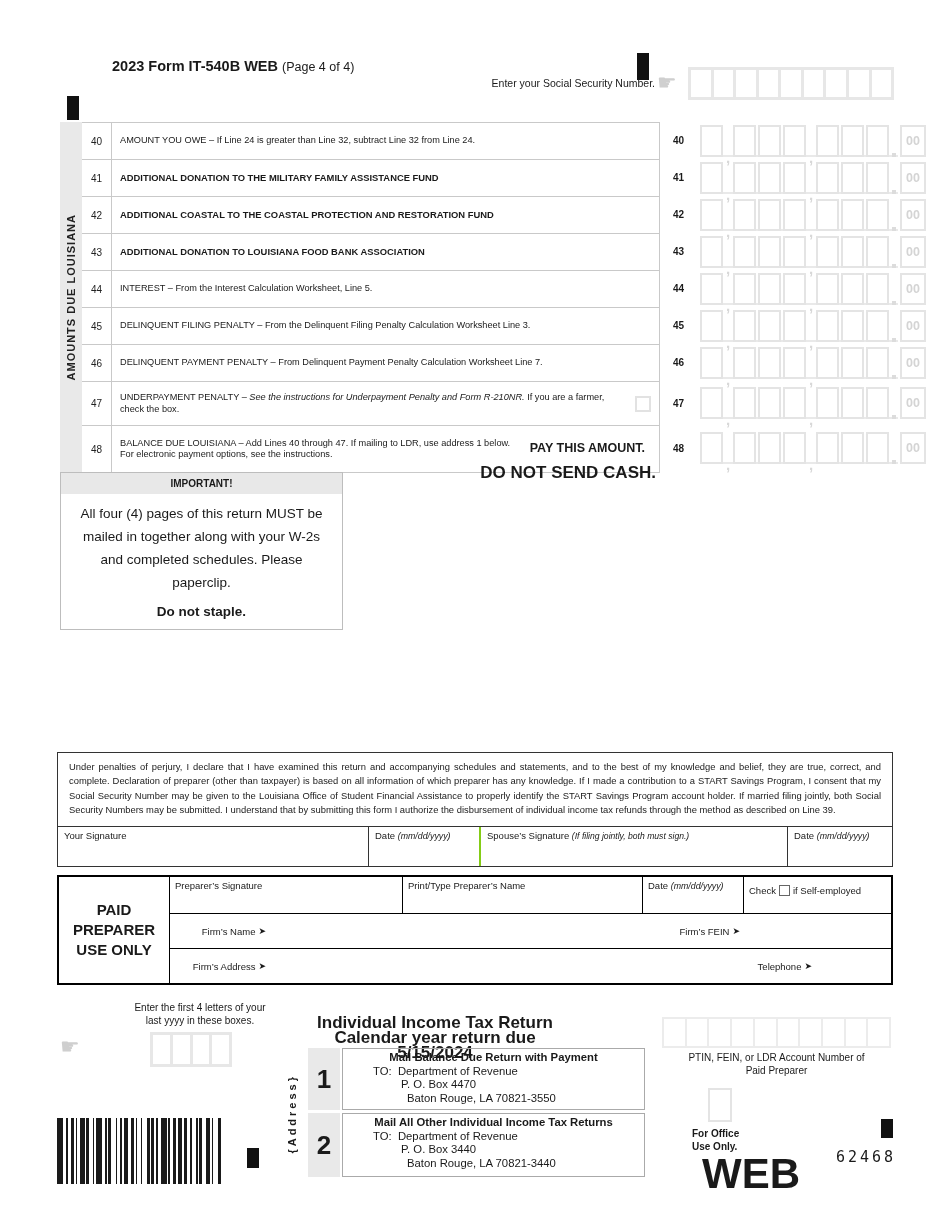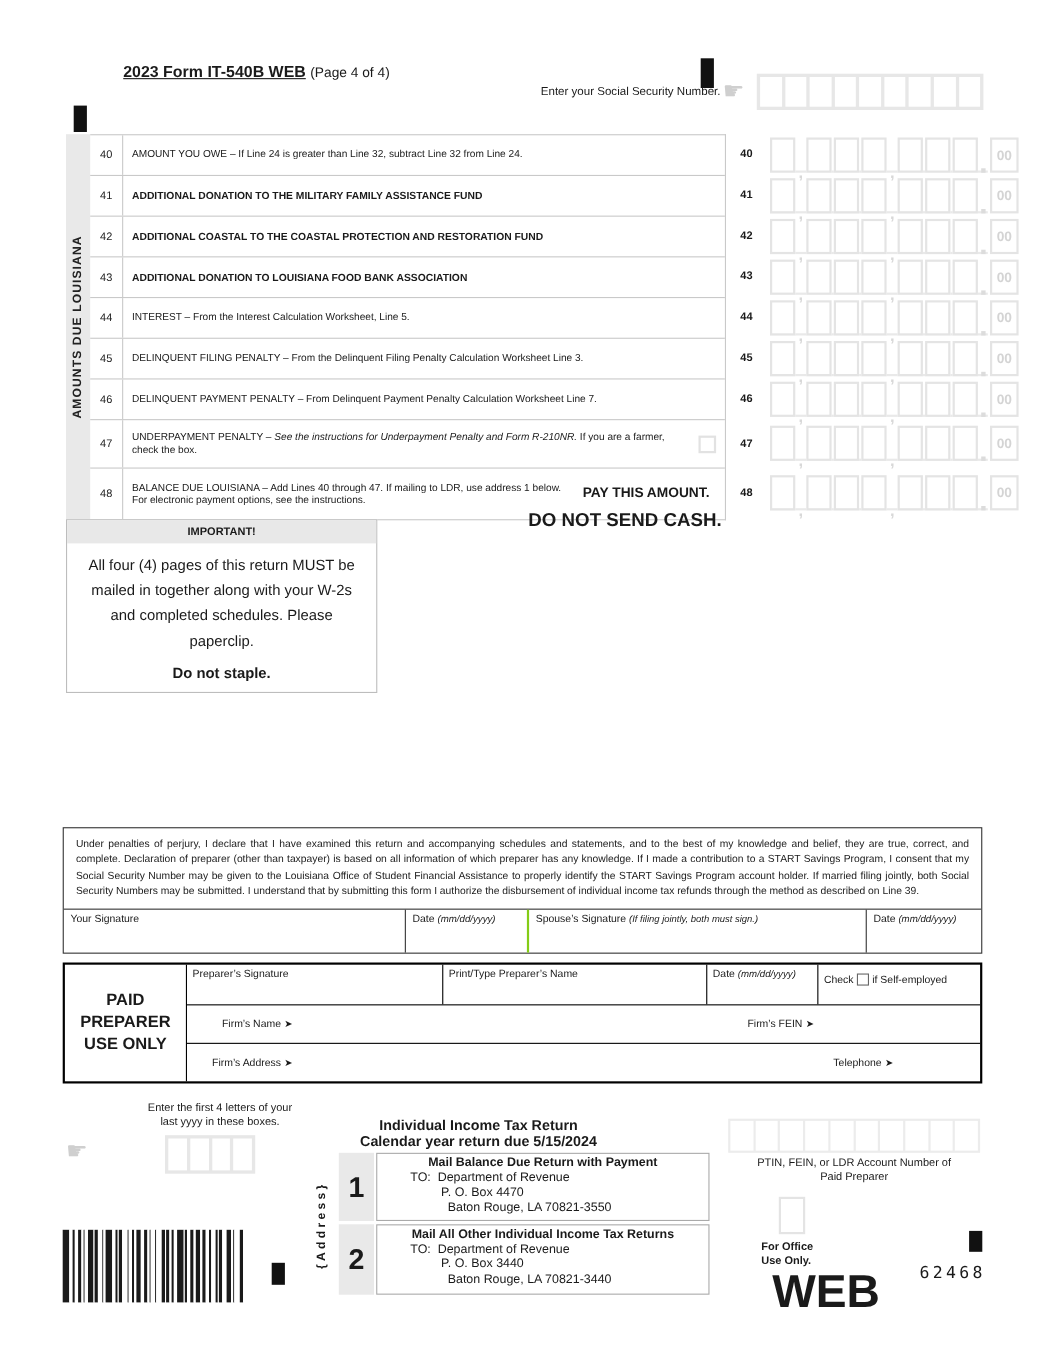--- a/index.html
+++ b/index.html
@@ -7,21 +7,21 @@
   #page { position:relative; width:950px; height:1230px; background:#fff; overflow:hidden; }
 
   .regmark { position:absolute; background:#111; }
   #regmark-top-left   { left:67px;  top:96px;   width:12px; height:24px; }
   #regmark-ssn        { left:637px; top:53px;   width:12px; height:27px; }
   #regmark-barcode    { left:247px; top:1148px; width:12px; height:20px; }
   #regmark-bottom-rt  { left:881px; top:1119px; width:12px; height:19px; }
 
   
   #form-title { position:absolute; left:112px; top:58px; font-size:14.5px; }
-  #form-title .t { font-weight:bold;text-decoration:underline; }
+  #form-title .t { font-weight:bold; }
   #form-title .p { font-weight:normal; font-size:12.5px; }
   #ssn-label { position:absolute; left:400px; top:77px; width:255px; text-align:right; font-size:10.5px; }
   .hand { position:absolute; color:#cfcfcf; font-size:22px; line-height:22px; }
   #ssn-hand  { left:657px; top:72px; }
   #name-hand { left:60px;  top:1036px; }
 
   .boxstrip { position:absolute; display:flex; gap:3px; background:#e7e7e7; padding:3px; }
   .boxstrip .cell { flex:1; background:#fff; }
   #ssn-boxes  { left:688px; top:67px;   width:206px; height:33px; }
   #name-boxes { left:150px; top:1032px; width:82px;  height:35px; }
@@ -95,21 +95,21 @@
   .pinput2 { flex:1; }
   .arrow { font-size:9px; margin-left:3px; }
   .se-check { display:inline-block; width:11px; height:11px; border:1px solid #666; vertical-align:-2px; margin:0 3px; }
 
   
   #lastname-note { position:absolute; left:85px; top:1002px; width:230px; text-align:center; font-size:10px; line-height:12.5px; }
   #barcode { position:absolute; left:57px; top:1118px; width:168px; height:66px; display:flex; align-items:stretch; }
   #barcode div { flex:none; }
 
   
-  #return-header { position:absolute; left:300px; top:1015px; width:270px; text-align:center; font-weight:bold; font-size:13px; line-height:15px; }
+  #return-header { position:absolute; left:300px; top:1015px; width:270px; text-align:center; font-weight:bold; font-size:17px; line-height:15px; }
   #address-label { position:absolute; left:286px; top:1048px; height:132px; display:flex; align-items:center; }
   #address-label span { writing-mode:vertical-rl; transform:rotate(180deg); font-weight:bold; font-size:11px; letter-spacing:3px; white-space:nowrap; }
   .addr-box { position:absolute; left:308px; width:337px; display:flex; gap:2px; }
   #addr-box-1 { top:1048px; height:62px; }
   #addr-box-2 { top:1113px; height:64px; }
   .addr-num { width:32px; background:#e9e9e9; display:flex; align-items:center; justify-content:center; font-weight:bold; font-size:26px; flex:none; }
   .addr-content { flex:1; border:1px solid #aaa; padding:2px 6px; font-size:11.3px; line-height:13.6px; }
   .addr-title { font-weight:bold; text-align:center; }
   .addr-to-row { padding-left:24px; }
   .addr-l2 { padding-left:52px; }

